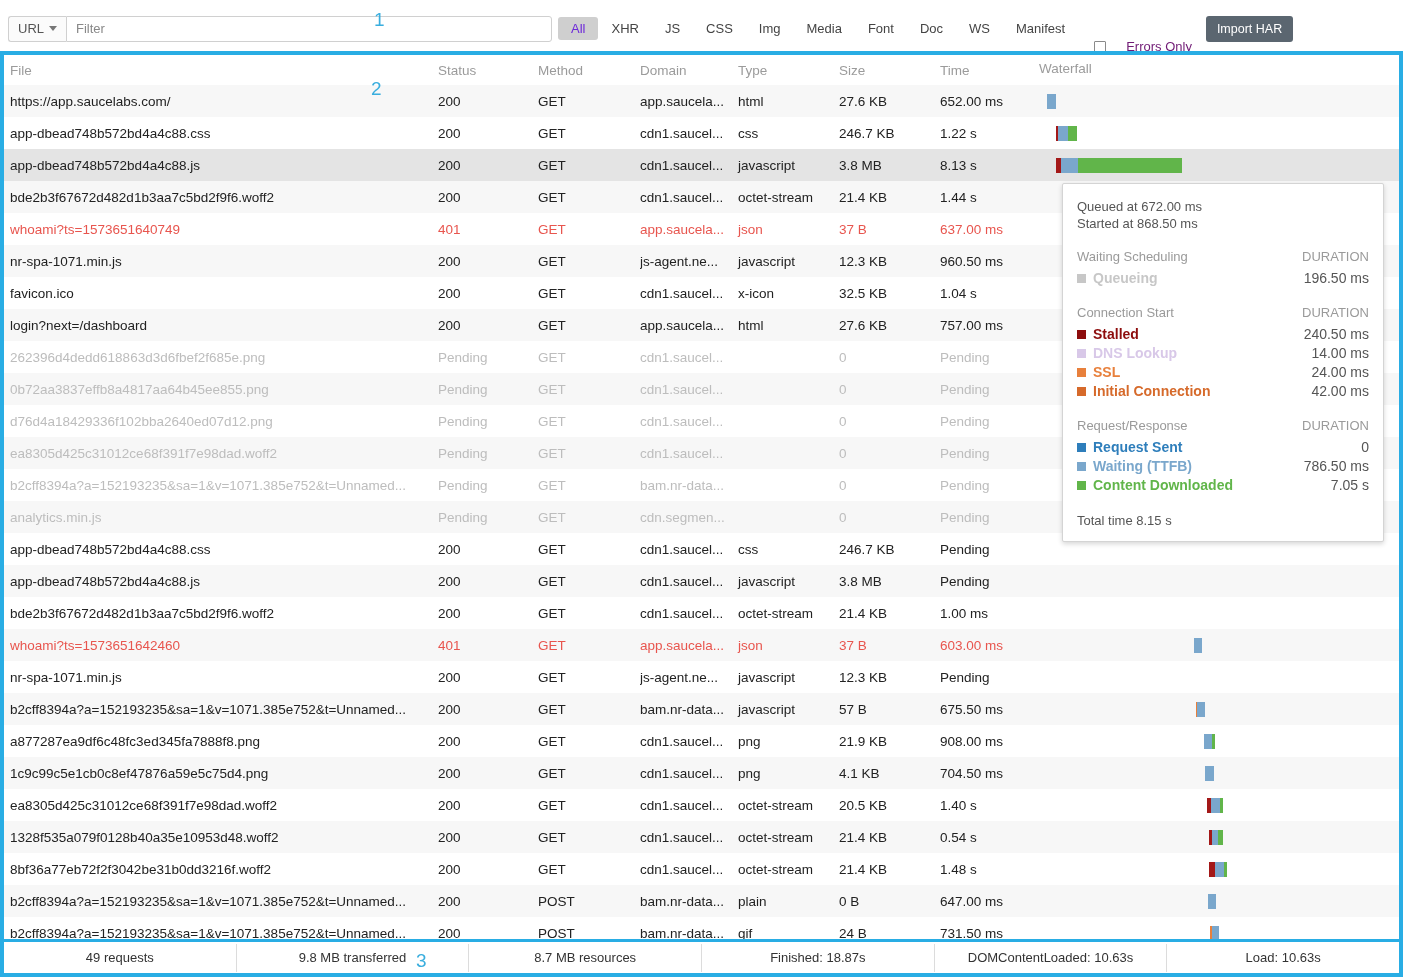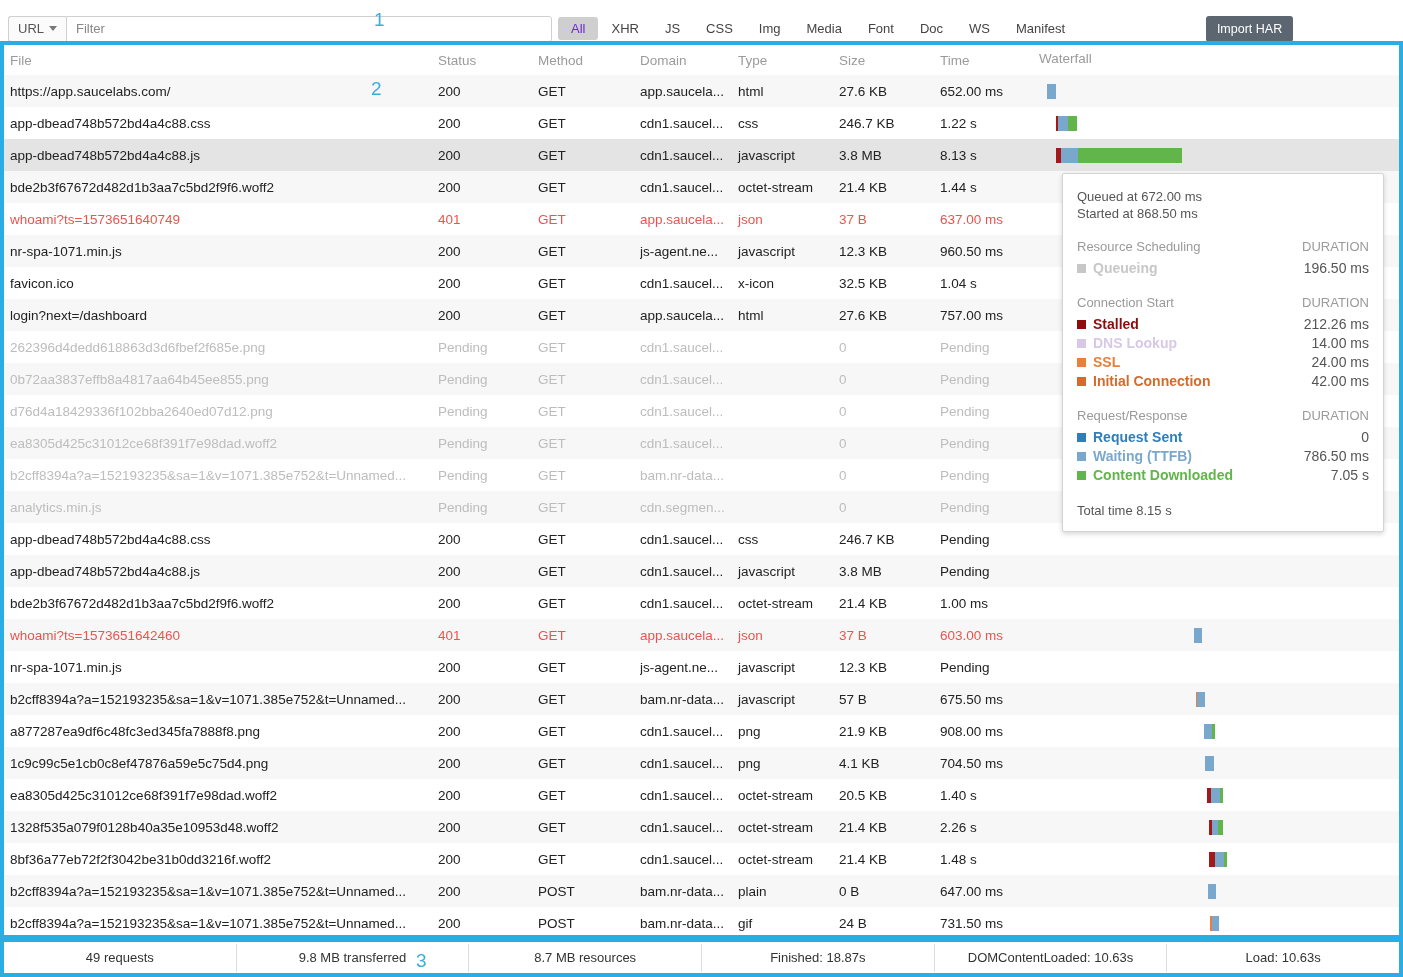--- a/index.html
+++ b/index.html
@@ -74,21 +74,21 @@
     font-size:12.5px;
     padding:6px 11px;
     border:none; border-radius:3px;
     cursor:pointer;
     font-family:"Liberation Sans", sans-serif;
     white-space:nowrap;
   }
 
   
   .panel {
-    position:absolute; left:0; top:41px;
+    position:absolute; left:0; top:51px;
     width:1403px; height:898px;
     border:4px solid #29ade4;
     background:#ffffff;
     overflow:hidden;
   }
   .tablewrap { position:absolute; left:0; top:0; right:0; bottom:0; }
 
   .hdr, .row {
     display:flex; align-items:center;
     height:32px;
@@ -497,21 +497,21 @@
               </div>
             </div>
           </div>
           <div class="row alt">
             <div class="c-file">1328f535a079f0128b40a35e10953d48.woff2</div>
             <div class="c-status">200</div>
             <div class="c-method">GET</div>
             <div class="c-domain">cdn1.saucel...</div>
             <div class="c-type">octet-stream</div>
             <div class="c-size">21.4 KB</div>
-            <div class="c-time">2.26 s</div>
+            <div class="c-time">0.54 s</div>
             <div class="c-wf">
               <div class="bar" style="left: 170px;">
                 <span class="seg s-stall" style="width: 3px;"></span>
                 <span class="seg s-wait" style="width: 6px;"></span>
                 <span class="seg s-dl" style="width: 5px;"></span>
               </div>
             </div>
           </div>
           <div class="row">
             <div class="c-file">8bf36a77eb72f2f3042be31b0dd3216f.woff2</div>
@@ -559,40 +559,40 @@
             </div>
           </div>
         </div>
     </div>
 
     <div class="popup">
       <div class="pp-line">Queued at 672.00 ms</div>
       <div class="pp-line">Started at 868.50 ms</div>
       <div id="popup-sections">
           <div class="pp-sect">
-            <span>Resource Scheduling</span>
+            <span>Waiting Scheduling</span>
             <span>DURATION</span>
           </div>
           <div class="pp-row">
             <span class="pp-left" style="color: rgb(199, 199, 199);">
               <span class="sw" style="background: rgb(199, 199, 199);"></span>
               <span>Queueing</span>
             </span>
             <span class="pp-val">196.50 ms</span>
           </div>
           <div class="pp-sect">
             <span>Connection Start</span>
             <span>DURATION</span>
           </div>
           <div class="pp-row">
             <span class="pp-left" style="color: rgb(141, 13, 13);">
               <span class="sw" style="background: rgb(141, 13, 13);"></span>
               <span>Stalled</span>
             </span>
-            <span class="pp-val">212.26 ms</span>
+            <span class="pp-val">240.50 ms</span>
           </div>
           <div class="pp-row">
             <span class="pp-left" style="color: rgb(216, 200, 232);">
               <span class="sw" style="background: rgb(216, 200, 232);"></span>
               <span>DNS Lookup</span>
             </span>
             <span class="pp-val">14.00 ms</span>
           </div>
           <div class="pp-row">
             <span class="pp-left" style="color: rgb(232, 128, 60);">

